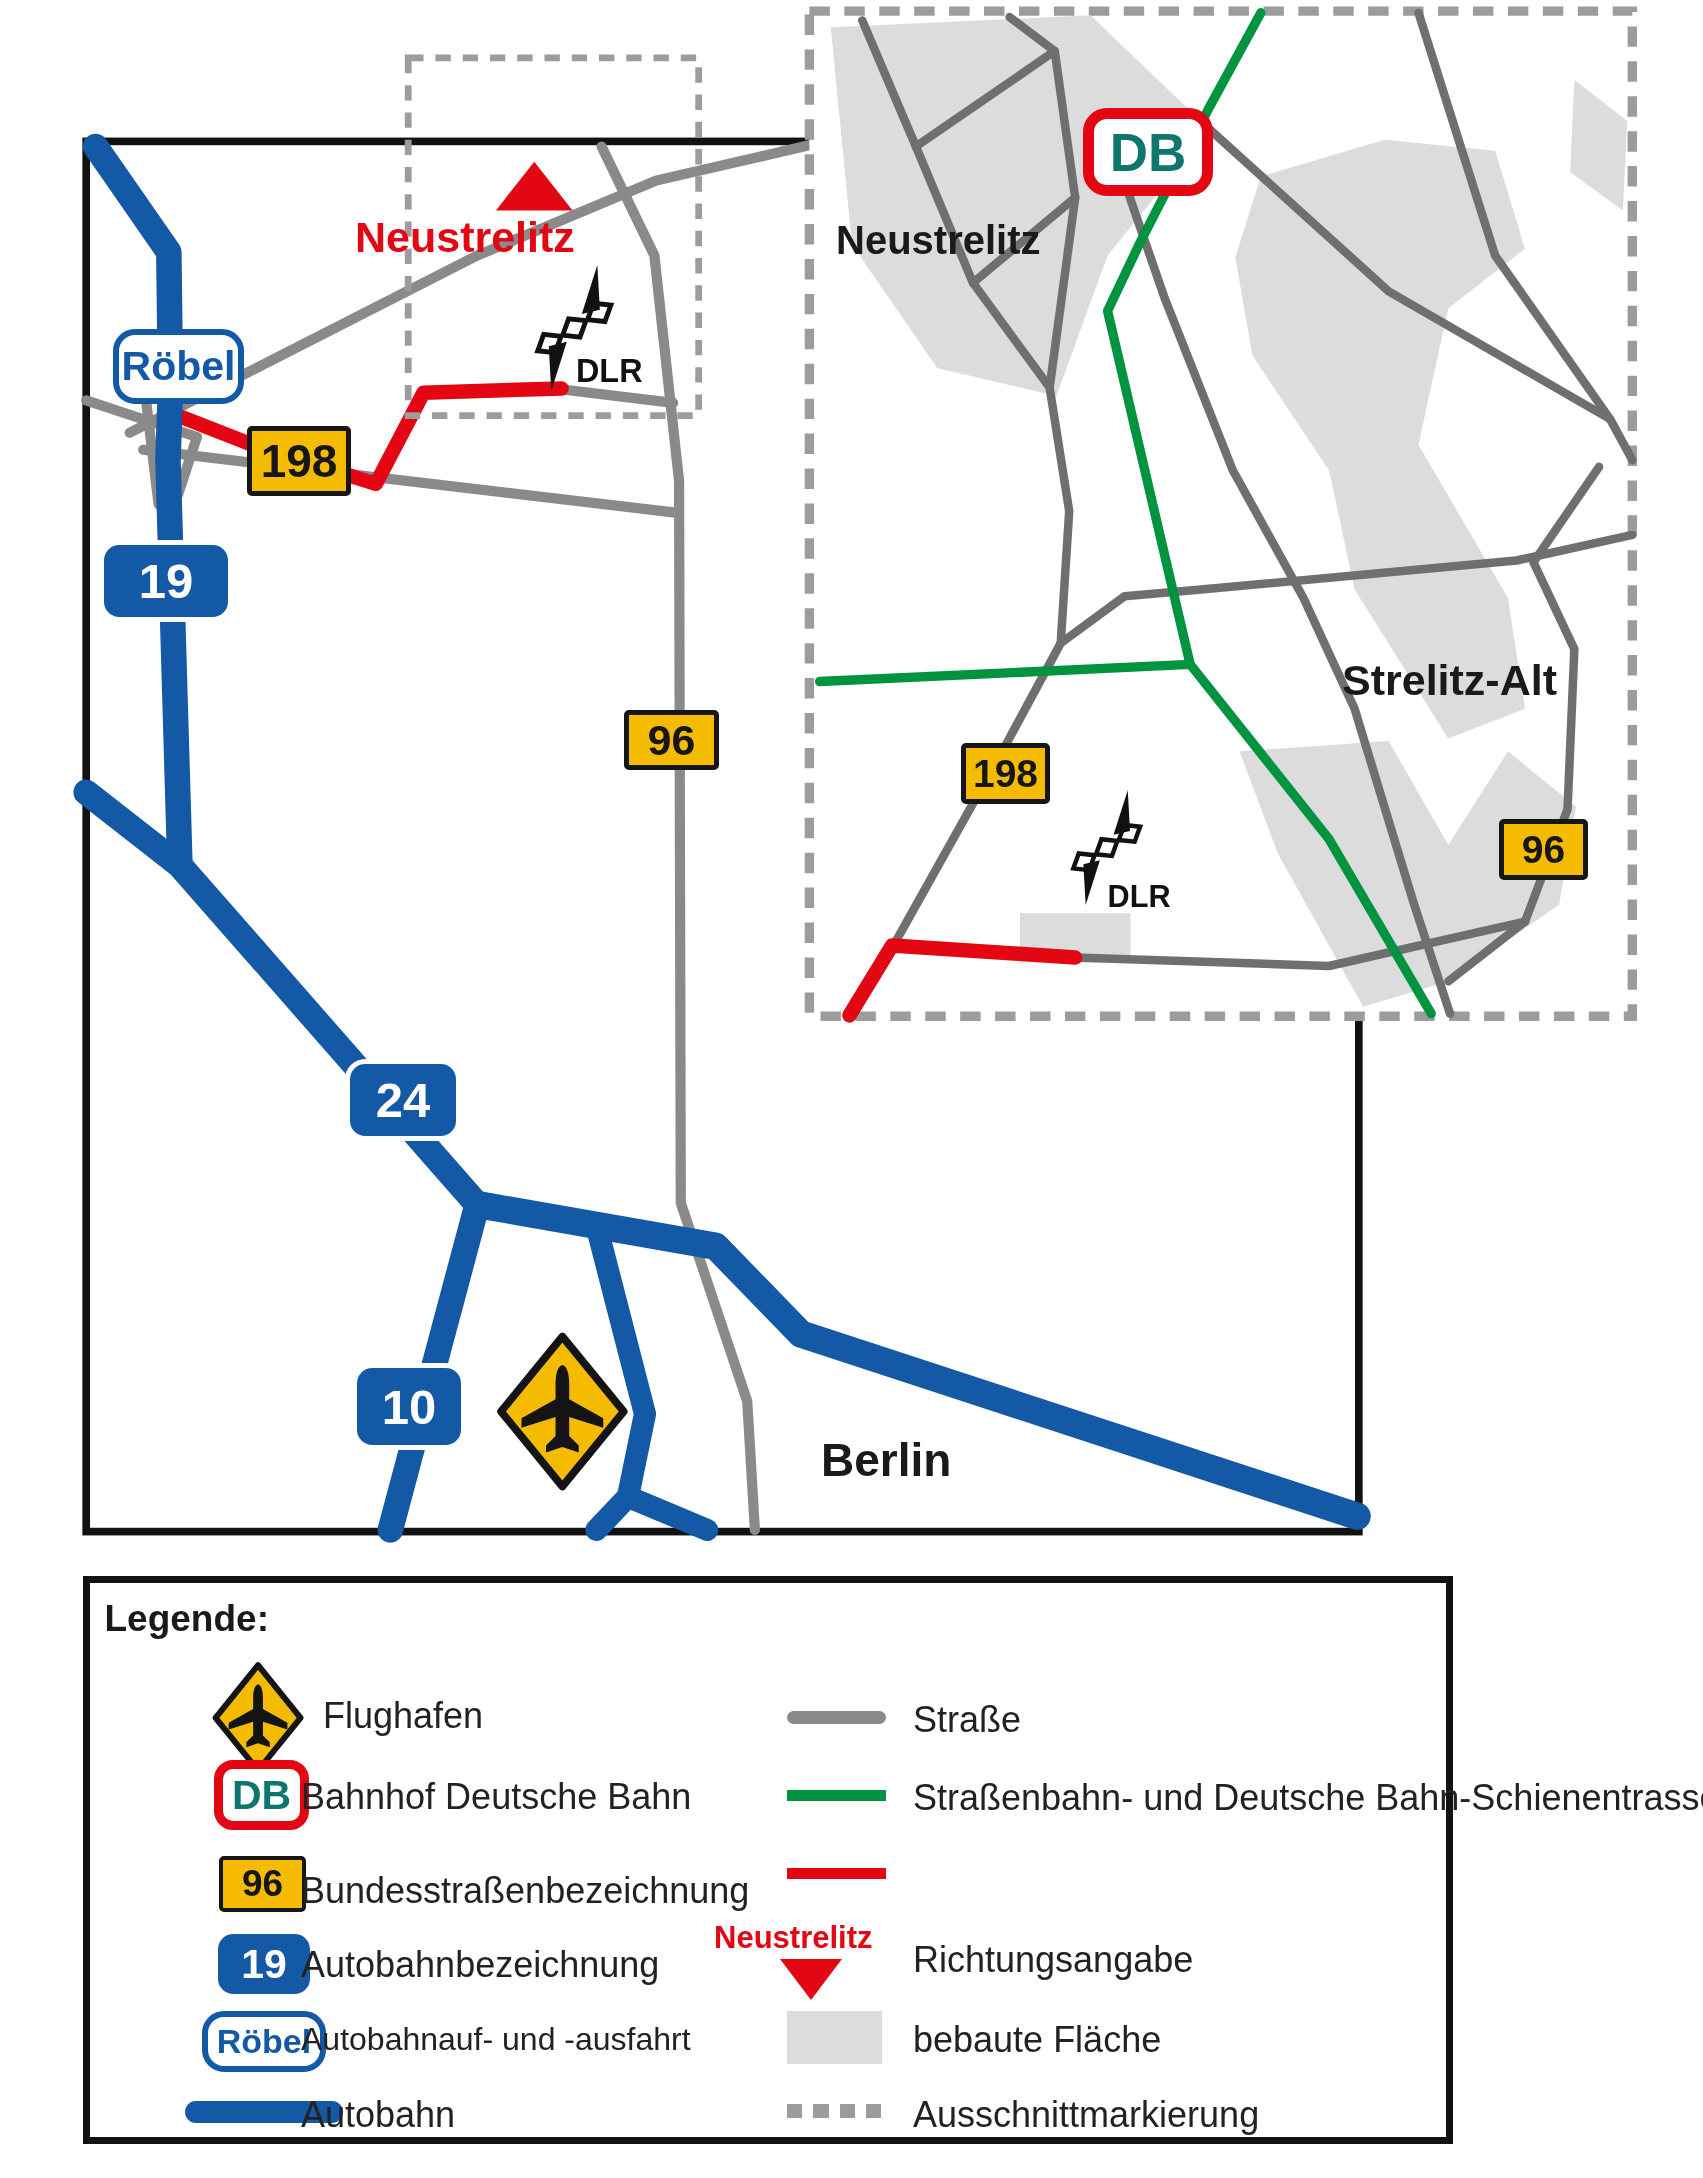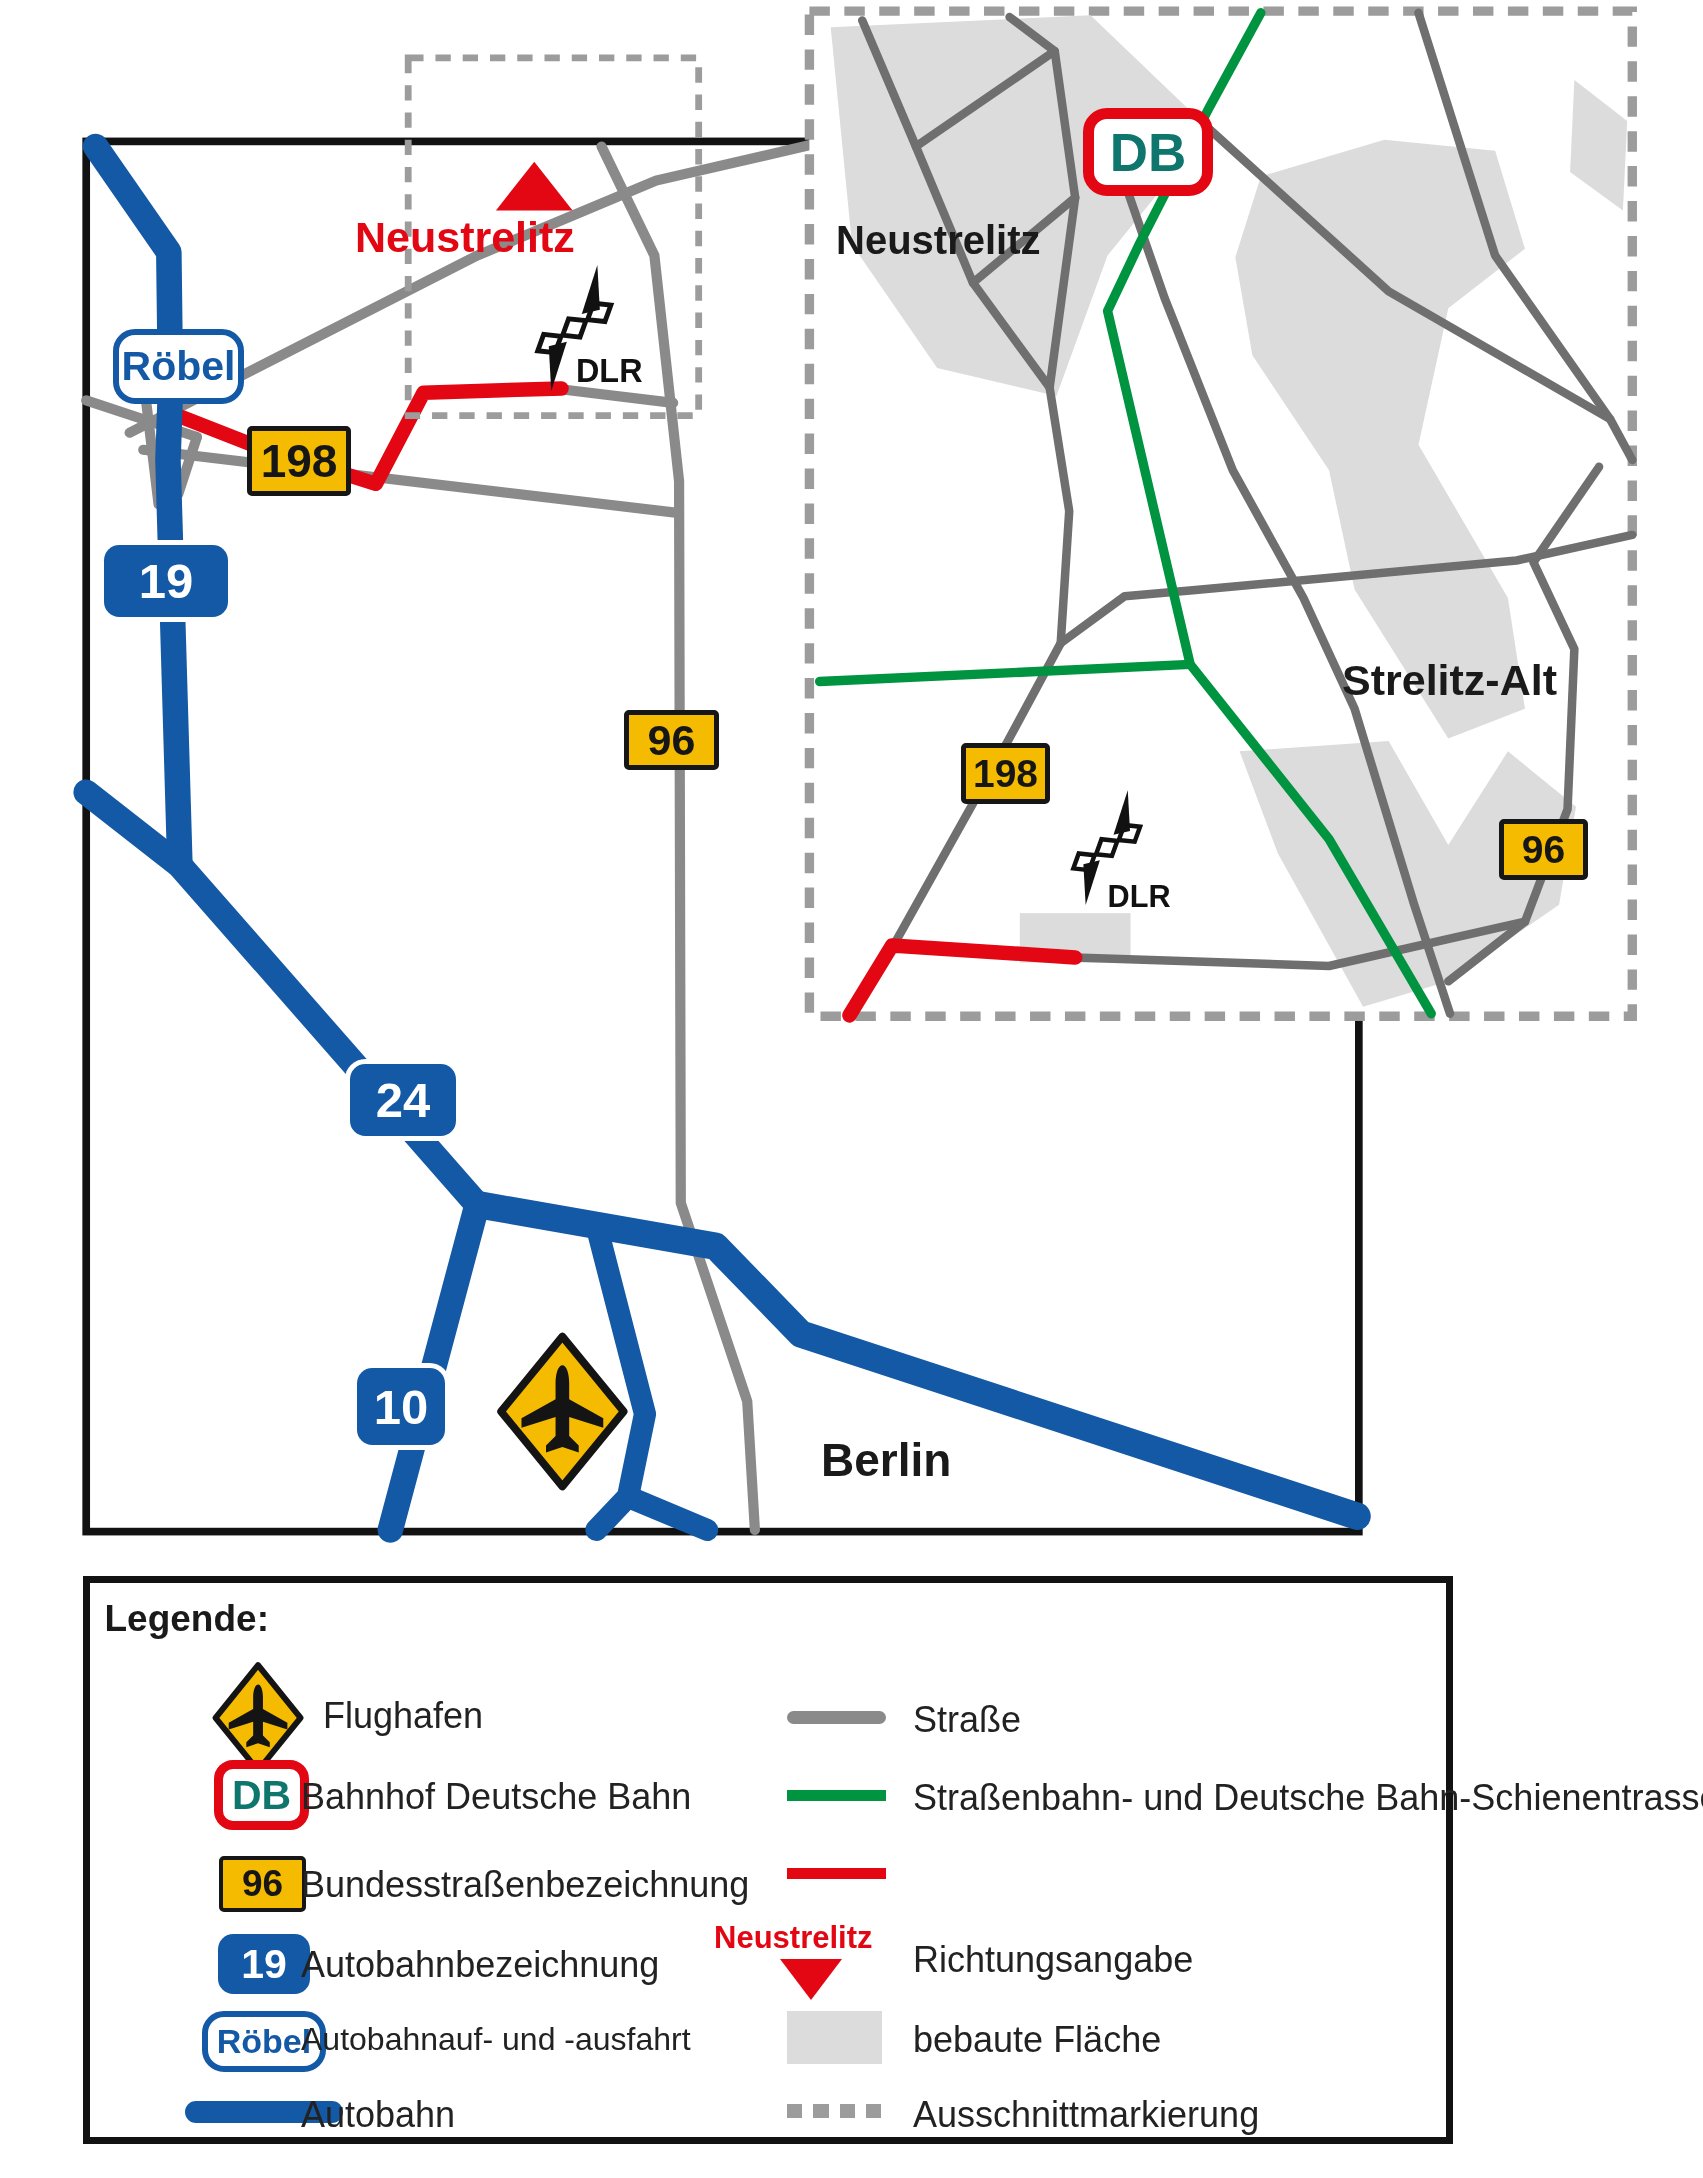--- a/index.html
+++ b/index.html
@@ -115,21 +115,21 @@
     </g>
   </svg>
 
   <div class="abs place-red" style="left:355px;top:213px;font-size:43px;">Neustrelitz</div>
   <div class="abs place" style="left:821px;top:1433px;font-size:46px;">Berlin</div>
 
   <div class="abs badge badge-b" style="left:247px;top:426px;width:104px;height:70px;font-size:46px;">198</div>
   <div class="abs badge badge-b" style="left:624px;top:710px;width:95px;height:60px;font-size:43px;">96</div>
   <div class="abs badge badge-a" style="left:104px;top:545px;width:124px;height:72px;font-size:49px;">19</div>
   <div class="abs badge badge-a" style="left:331px;top:1064px;width:106px;height:72px;font-size:49px;margin-left:19px;">24</div>
-  <div class="abs badge badge-a" style="left:357px;top:1368px;width:88px;height:77px;font-size:49px;">10</div>
+  <div class="abs badge badge-a" style="left:357px;top:1368px;width:104px;height:77px;font-size:49px;">10</div>
   <div class="abs badge badge-exit" style="left:113px;top:329px;width:131px;height:75px;font-size:41px;">Röbel</div>
 
   <div class="abs db-logo" style="left:1083px;top:108px;width:130px;height:88px;font-size:53px;">DB</div>
   <div class="abs place" style="left:836px;top:218px;font-size:40px;">Neustrelitz</div>
   <div class="abs place" style="left:1342px;top:656px;font-size:43px;">Strelitz-Alt</div>
   <div class="abs badge badge-b" style="left:961px;top:743px;width:89px;height:61px;font-size:39px;">198</div>
   <div class="abs badge badge-b" style="left:1499px;top:819px;width:89px;height:61px;font-size:39px;">96</div>
 
   <div class="abs legend-box" style="left:83px;top:1576px;width:1370px;height:568px;">
     <div class="abs place" style="left:14.5px;top:15.3px;font-size:37px;">Legende:</div>
@@ -142,21 +142,21 @@
     </svg>
 
     <div class="abs db-logo" style="left:124px;top:177px;width:95px;height:70px;font-size:41px;border-width:9.4px;border-radius:19px;">DB</div>
     <div class="abs badge badge-b" style="left:129px;top:273px;width:87px;height:56px;font-size:37px;border-width:4.3px;">96</div>
     <div class="abs badge badge-a" style="left:128px;top:351px;width:92px;height:60px;font-size:41px;box-shadow:none;">19</div>
     <div class="abs badge badge-exit" style="left:112px;top:428px;width:124px;height:61px;font-size:34px;border-width:6px;">Röbel</div>
     <div class="abs swatch sw-blue" style="left:95px;top:518px;width:158px;height:22px;"></div>
 
     <div class="abs leg-label" style="left:211px;top:112px;font-size:36px;margin-left:22px;">Flughafen</div>
     <div class="abs leg-label" style="left:211px;top:193px;font-size:36px;">Bahnhof Deutsche Bahn</div>
-    <div class="abs leg-label" style="left:211px;top:281px;font-size:36px;">Bundesstraßenbezeichnung</div>
+    <div class="abs leg-label" style="left:211px;top:287px;font-size:36px;">Bundesstraßenbezeichnung</div>
     <div class="abs leg-label" style="left:211px;top:361px;font-size:36px;">Autobahnbezeichnung</div>
     <div class="abs leg-label" style="left:211px;top:438px;font-size:32px;">Autobahnauf- und -ausfahrt</div>
     <div class="abs leg-label" style="left:211px;top:511px;font-size:36px;">Autobahn</div>
 
     <div class="abs swatch sw-gray" style="left:697px;top:128px;width:99px;height:12.8px;"></div>
     <div class="abs swatch sw-green" style="left:697px;top:207px;width:99px;height:11px;"></div>
     <div class="abs swatch sw-red" style="left:697px;top:285px;width:99px;height:11px;"></div>
     <div class="abs place-red" style="left:624px;top:337px;font-size:31px;">Neustrelitz</div>
     <div class="abs tri-down" style="left:690px;top:376px;"></div>
     <div class="abs swatch sw-area" style="left:697px;top:428px;width:95px;height:53px;"></div>

